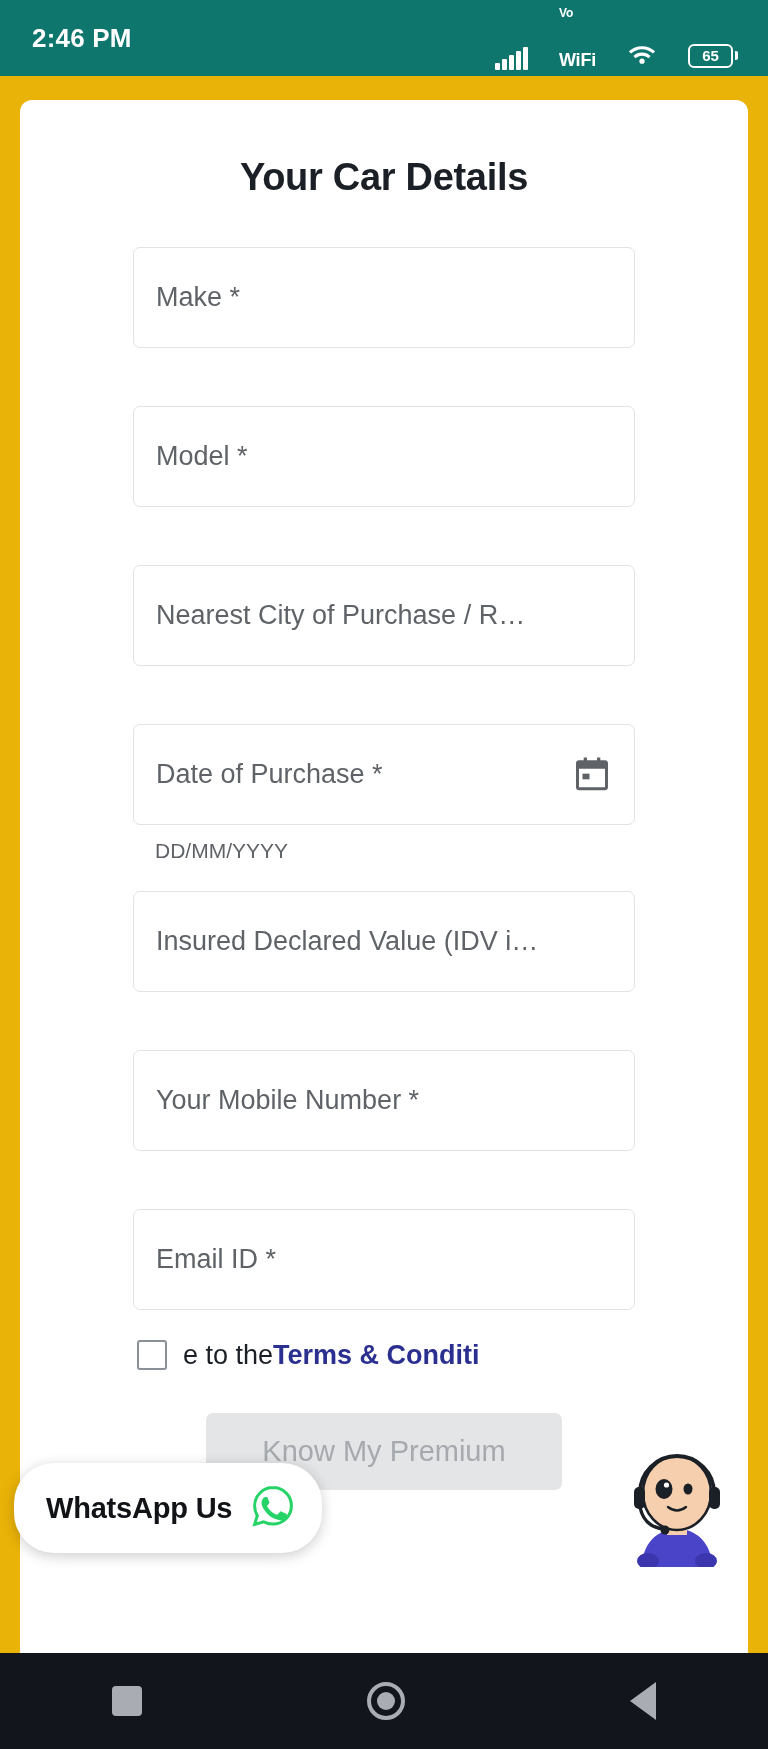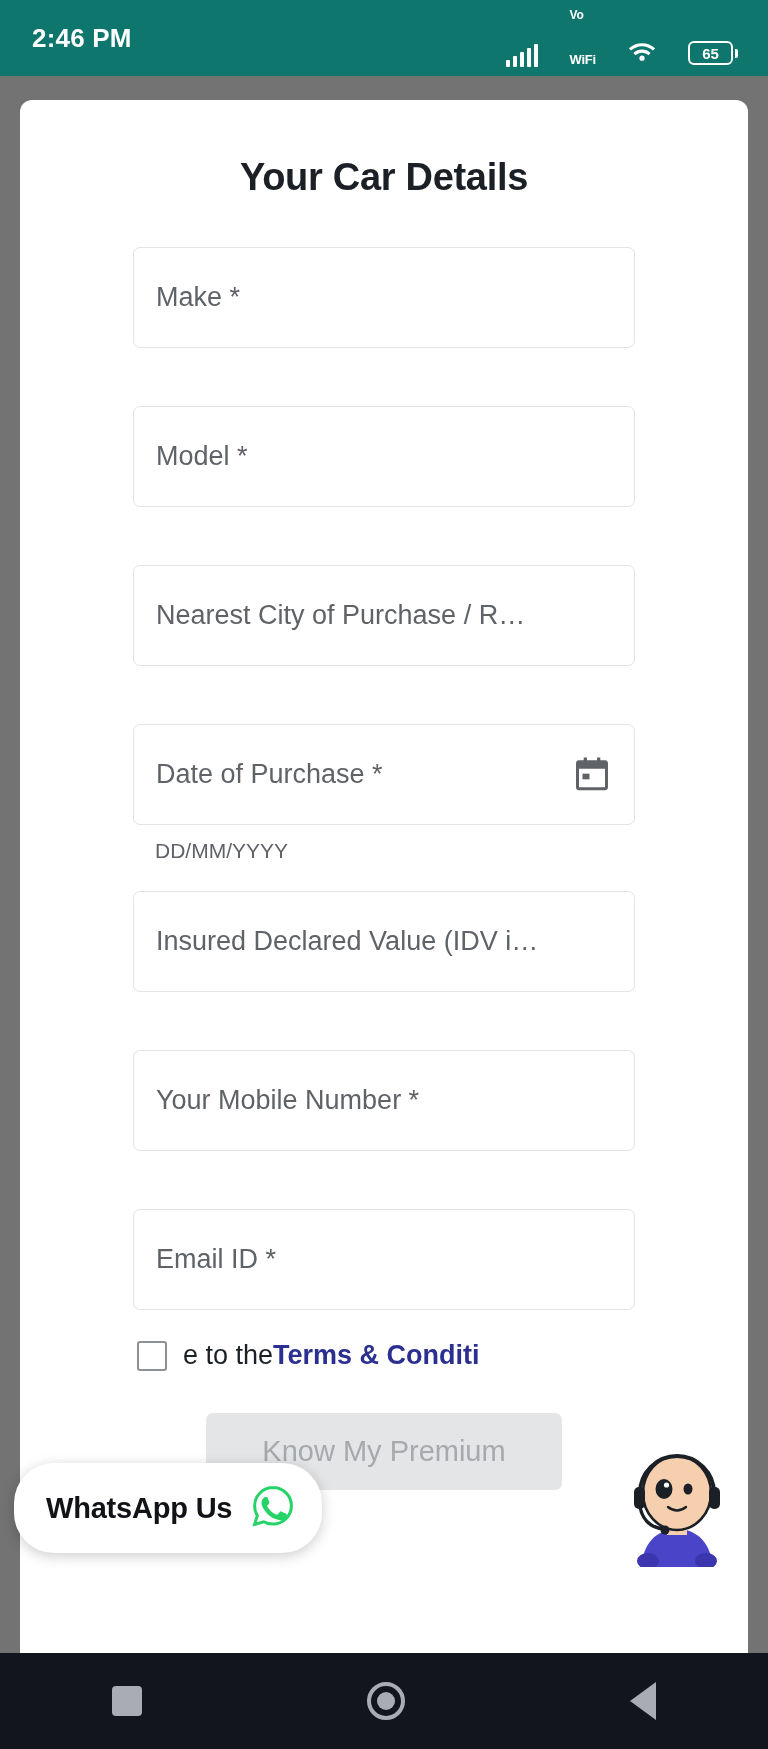--- a/index.html
+++ b/index.html
@@ -59,21 +59,21 @@
   .vowifi {
     display: flex;
     flex-direction: column;
     line-height: 1;
     font-size: 12px;
     font-weight: 700;
     letter-spacing: -.2px;
     margin-bottom: 1px;
   }
   .vowifi span:first-child { font-size: 12px; }
-  .vowifi span:last-child { font-size: 13px; margin-top: 32px; }
+  .vowifi span:last-child { font-size: 18px; margin-top: 32px; }
 
   .wifi-ico { margin-bottom: 1px; }
 
   .battery {
     display: flex;
     align-items: center;
     margin-bottom: 2px;
   }
   .battery-body {
     border: 2.5px solid #ffffff;
@@ -98,21 +98,21 @@
     margin-left: 2px;
   }
 
   
   .page {
     position: absolute;
     top: 76px;
     left: 0;
     width: 768px;
     height: 1577px;
-    background: #737373;
+    background: #eab308;
     overflow: hidden;
   }
 
   .card {
     position: absolute;
     top: 24px;
     left: 20px;
     width: 728px;
     min-height: 1600px;
     background: #ffffff;
@@ -170,21 +170,21 @@
     color: #5f6368;
     margin: 14px 0 0 22px;
   }
 
   .gap-lg { height: 58px; }
   .gap-sm { height: 28px; }
 
   
   .terms-row {
     display: flex;
-    align-items: flex-end;
+    align-items: flex-start;
     margin-top: 30px;
     font-size: 27px;
     color: #1b1f26;
     white-space: nowrap;
     overflow: hidden;
     padding-left: 4px;
   }
   .checkbox-box {
     width: 30px;
     height: 30px;

